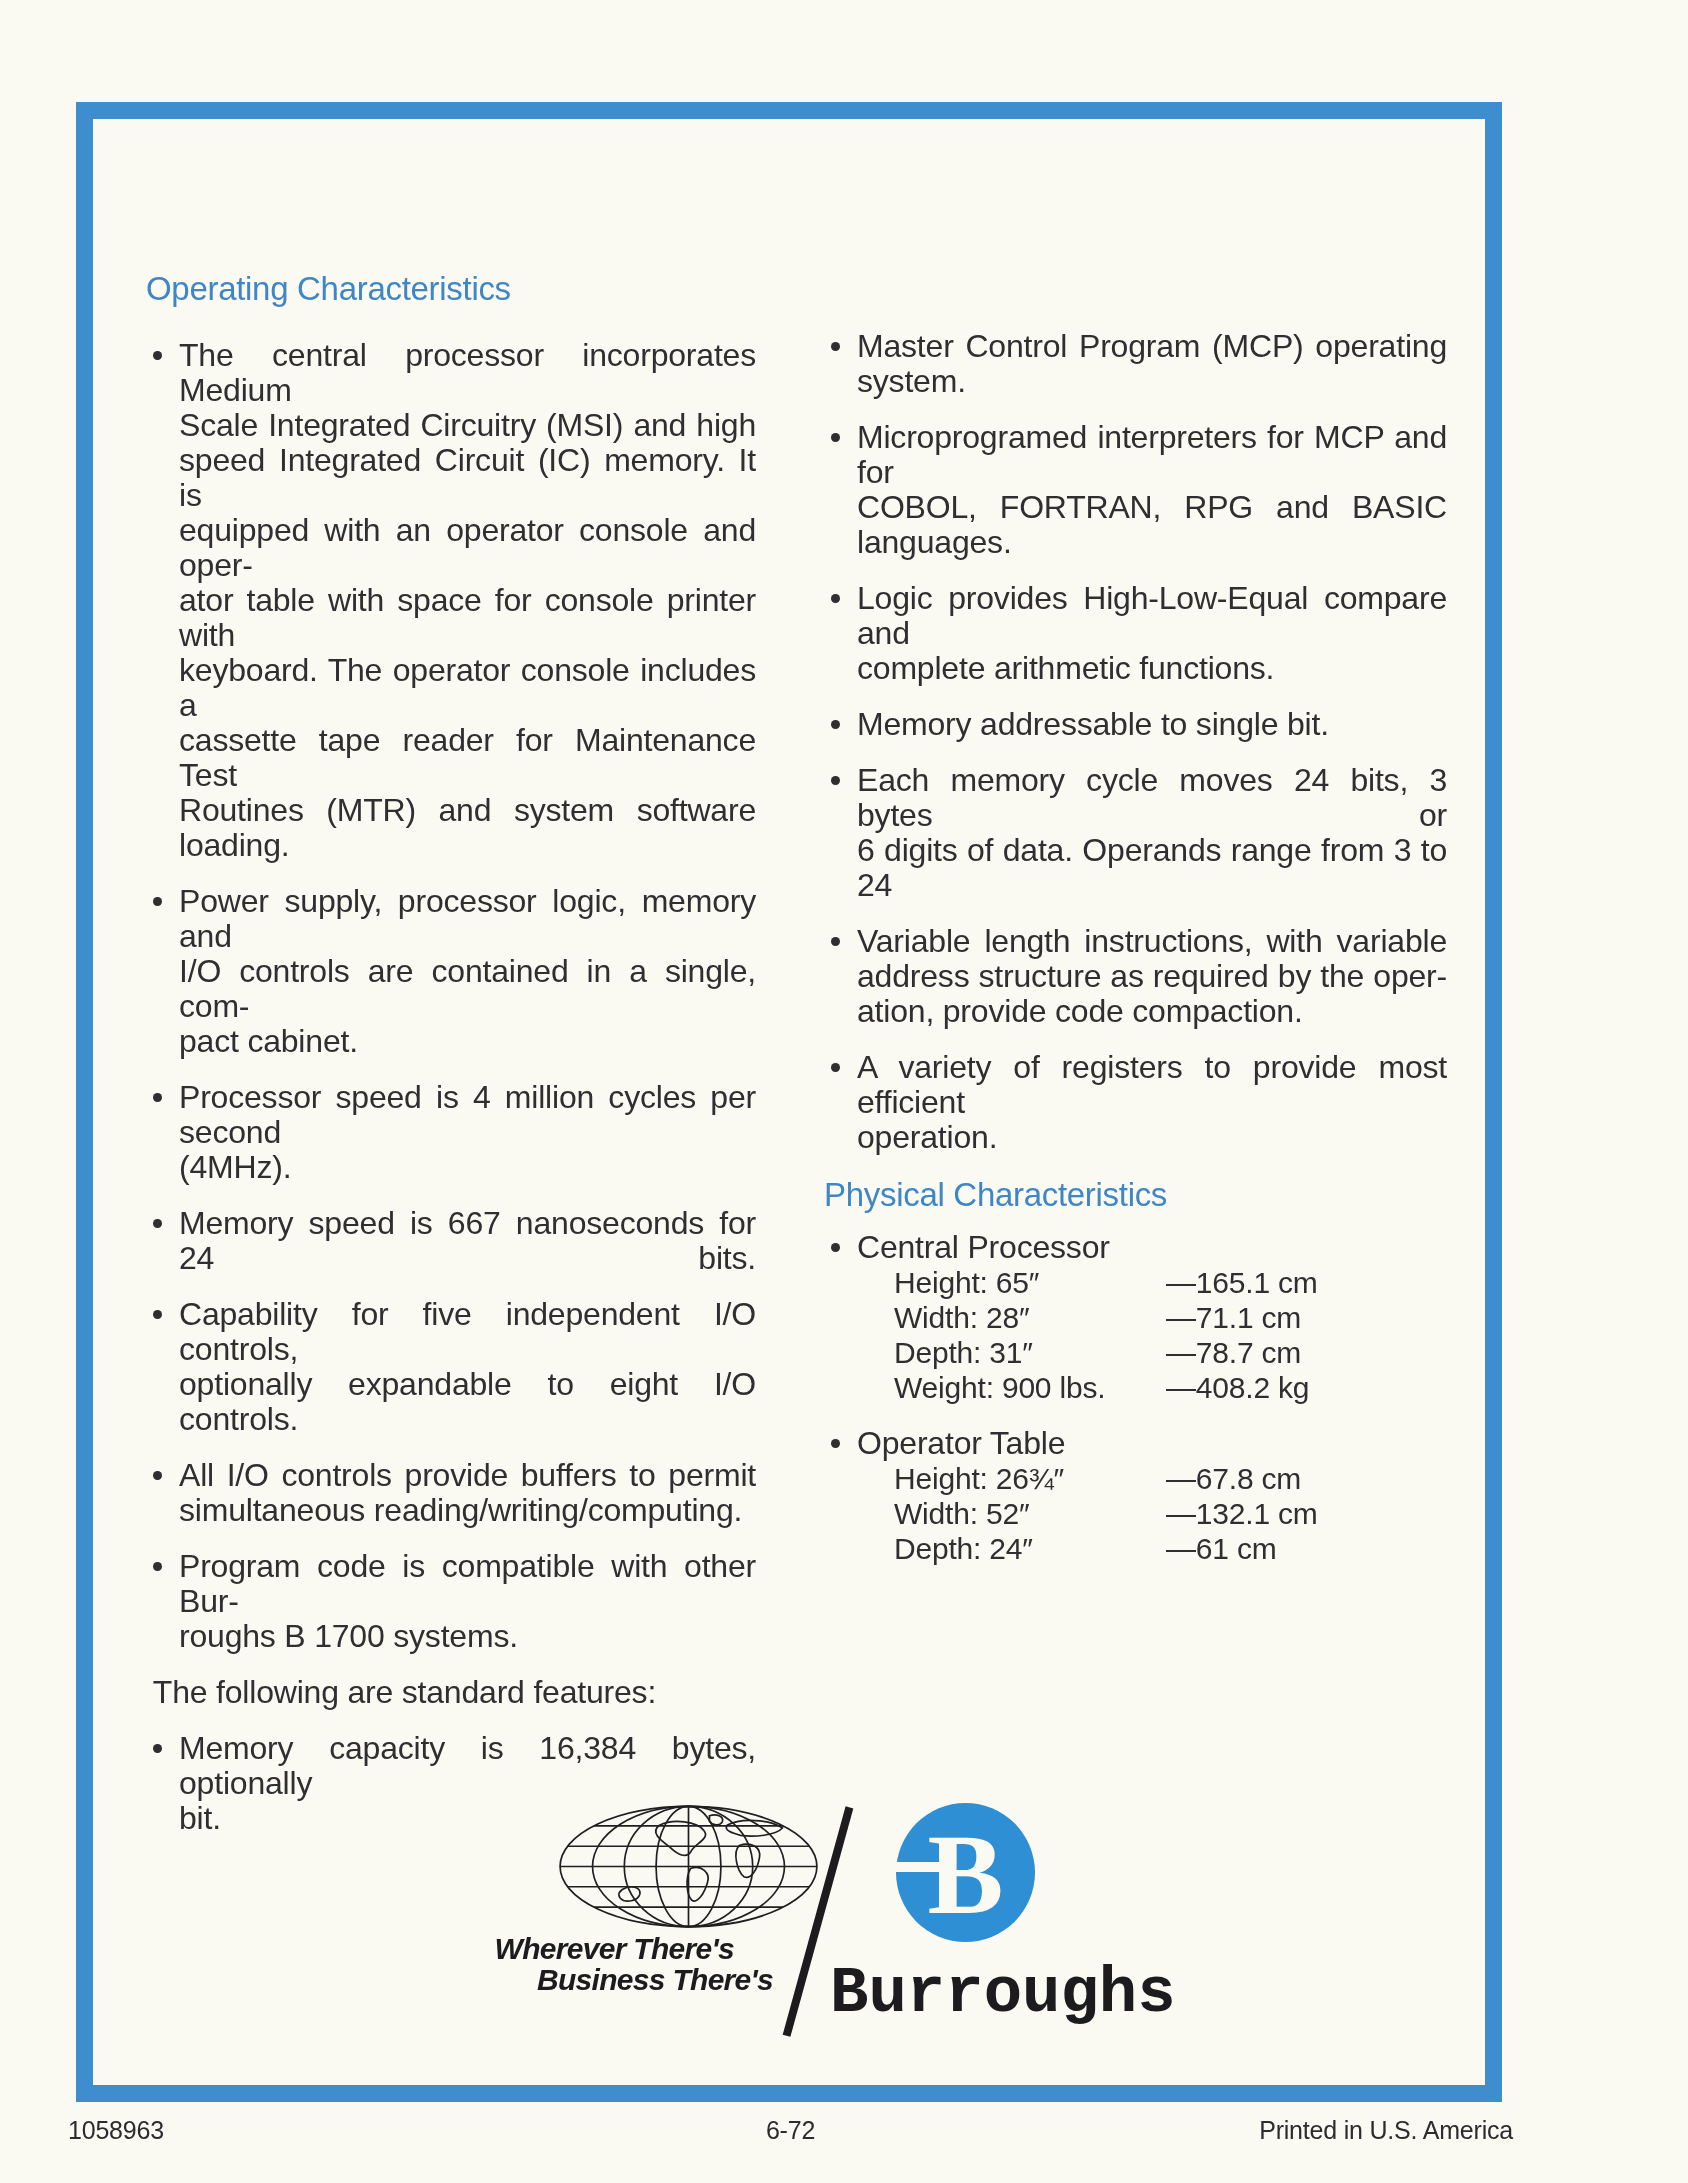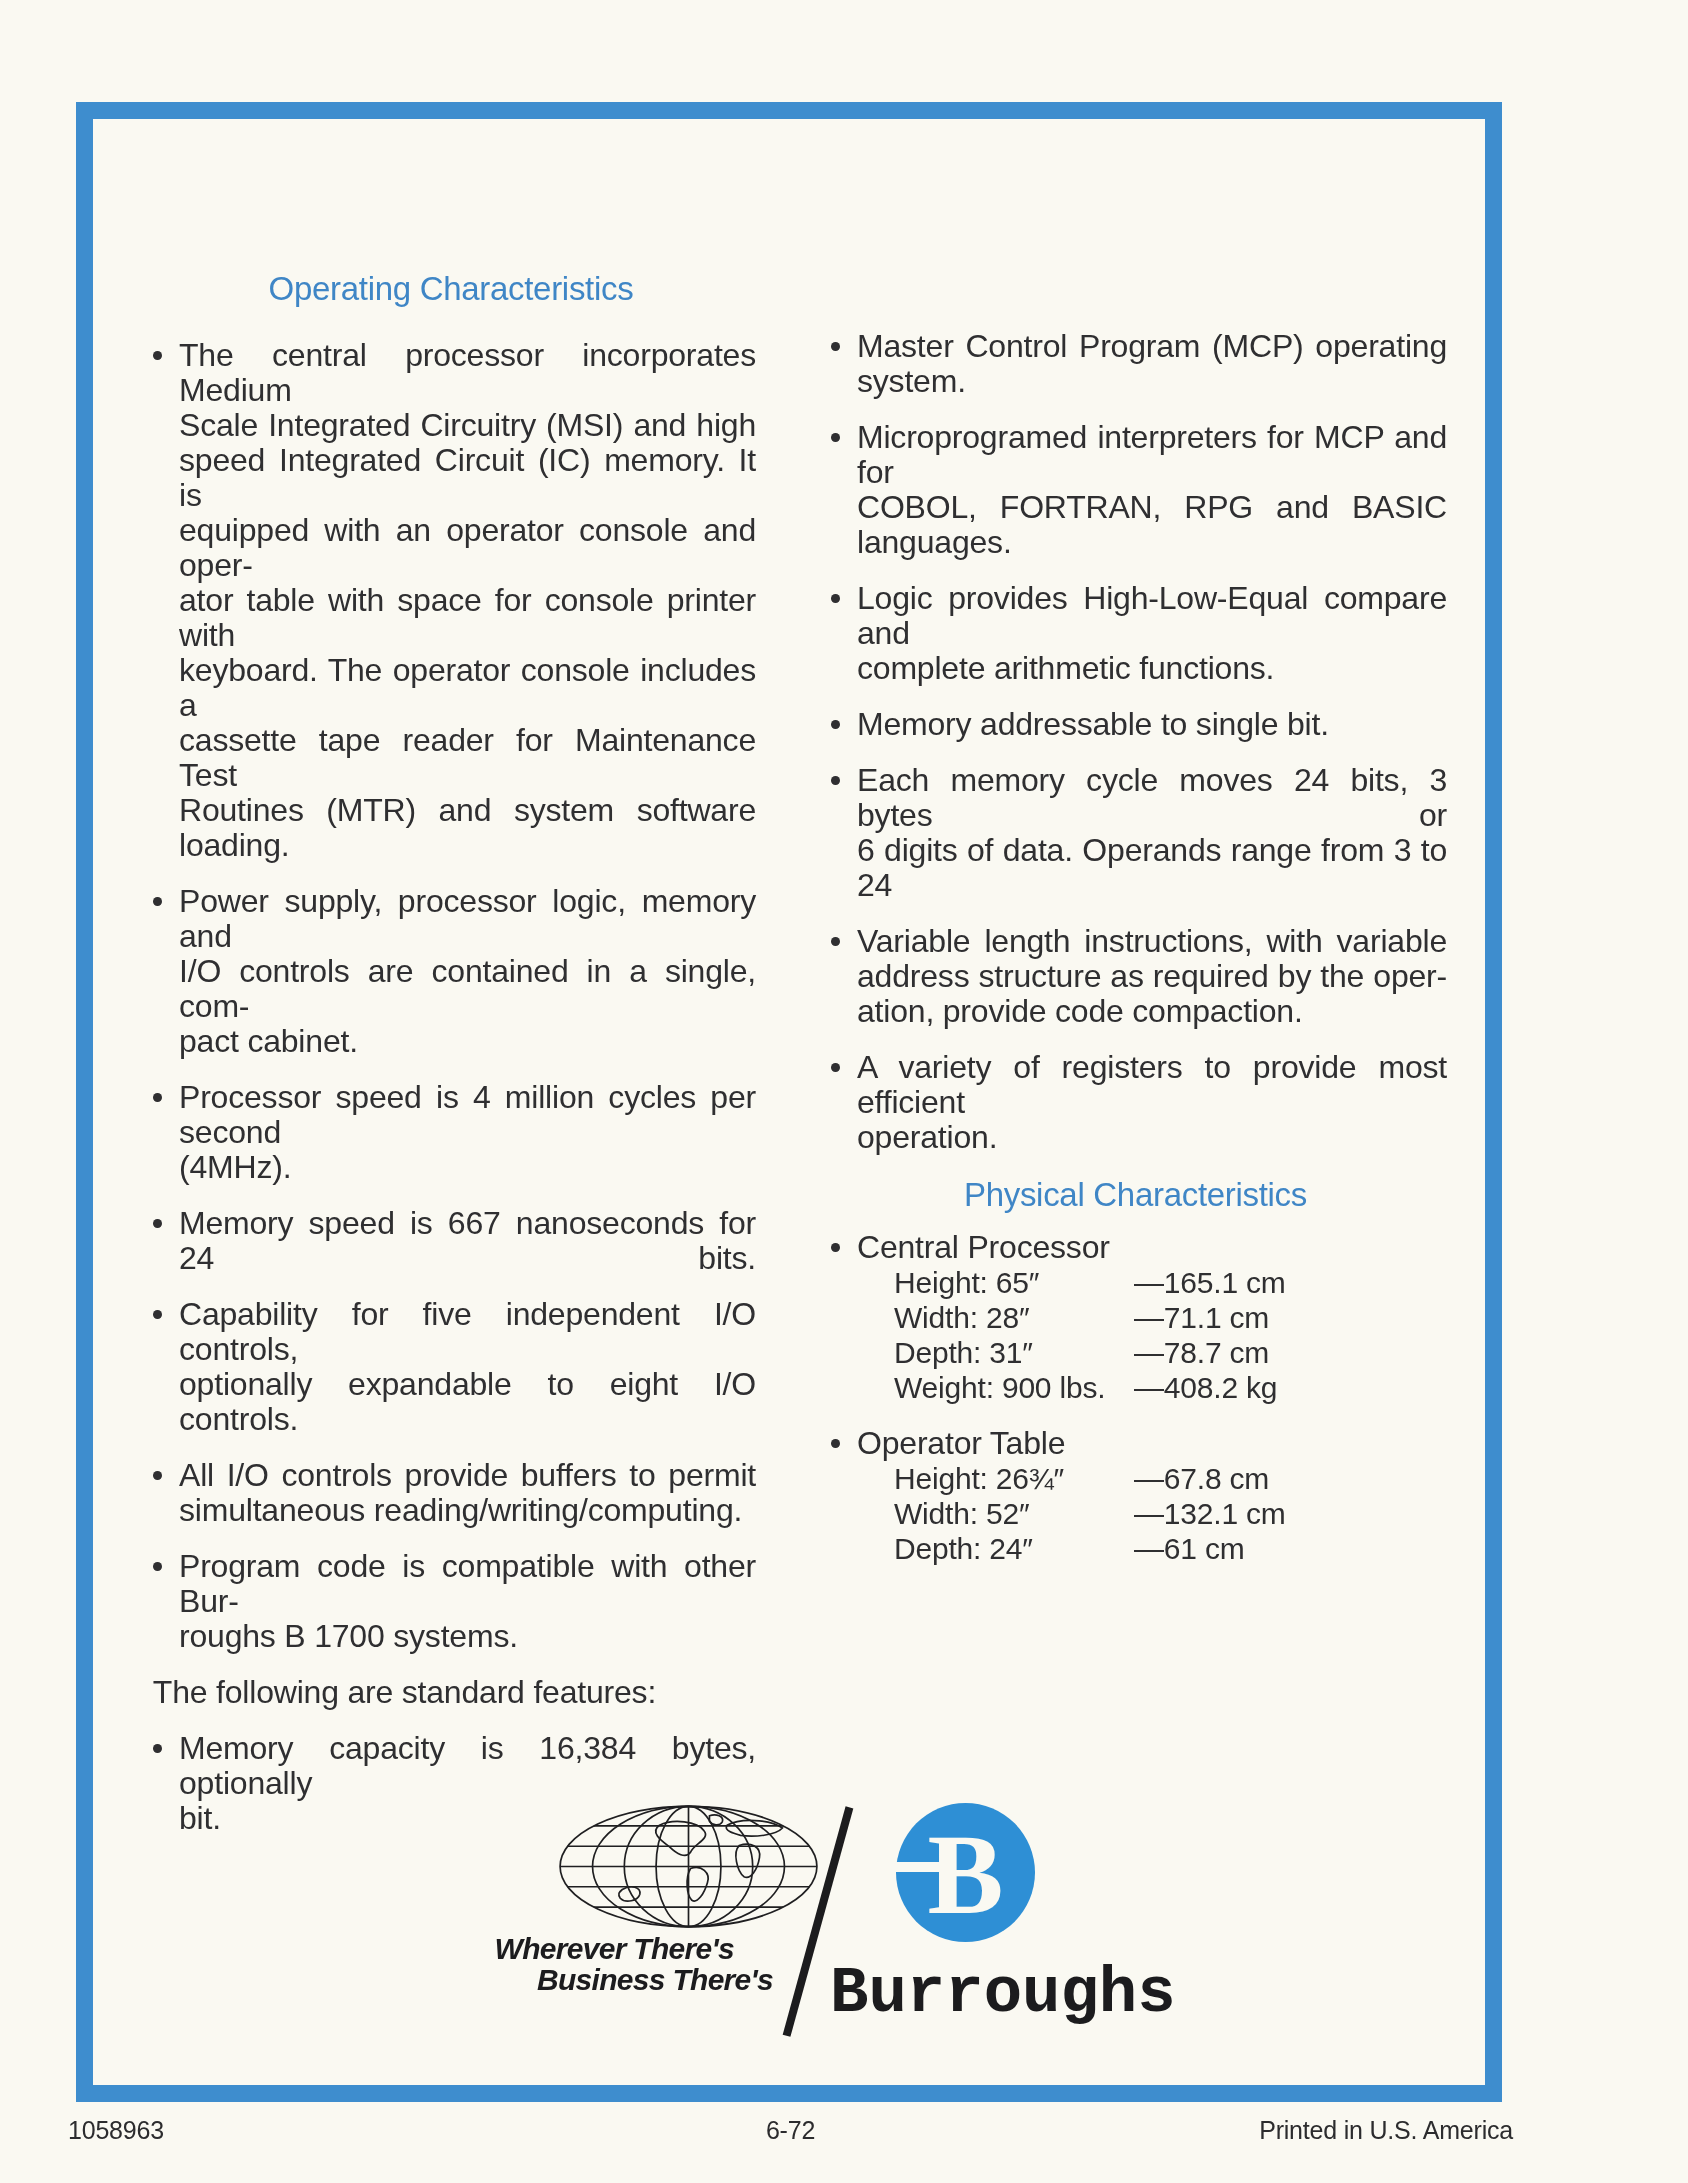--- a/index.html
+++ b/index.html
@@ -10,37 +10,37 @@
   }
   .frame {
     position:absolute; left:76px; top:102px; width:1426px; height:2000px;
     box-sizing:border-box; border:17.6px solid #3E8DCE;
   }
   .col { position:absolute; }
   #col-left  { left:146px;  top:270px; width:610px; }
   #col-right { left:824px; top:329px; width:623px; }
   h2.sect {
     margin:0 0 30px 0; font-size:33px; font-weight:400; line-height:38px;
-    letter-spacing:-0.3px; color:#3F86C6;text-align:center;
+    letter-spacing:-0.3px; color:#3F86C6;
   }
   h2.phys { margin:0 0 16.3px 0; }
   .item { display:flex; margin-bottom:21px; }
   .marker { flex:0 0 33px; }
   .marker::before {
     content:""; display:block; width:8.8px; height:8.8px; border-radius:50%;
     background:#2F2F31; margin:13px 0 0 6.8px;
   }
   .txt { flex:1 1 auto; min-width:0; }
   .ln { font-size:32px; line-height:35px; letter-spacing:-0.2px; }
   .jl { text-align:justify; text-align-last:justify; }
   .item.plain { padding-left:6.8px; }
   .spec-rows { padding-left:37px; }
   .spec-row { display:flex; font-size:30px; line-height:35px; letter-spacing:-0.2px; }
   .spec-label { flex:0 0 240px; }
-  .spec-metric { flex:0 0 auto; }
+  .spec-metric { flex:0 0 auto;margin-left:32px; }
   
   .globe { position:absolute; left:558px; top:1805px; width:261px; height:123px; }
   .tagline {
     position:absolute; left:434px; top:1933px; width:339px; text-align:right;
     font-style:italic; font-weight:700; font-size:30px; line-height:31px;
     letter-spacing:-0.7px; color:#1C1C1E;
   }
   .tag1 { padding-right:39px; }
   .slash {
     position:absolute; left:814px; top:1803px; width:7.5px; height:237px;

